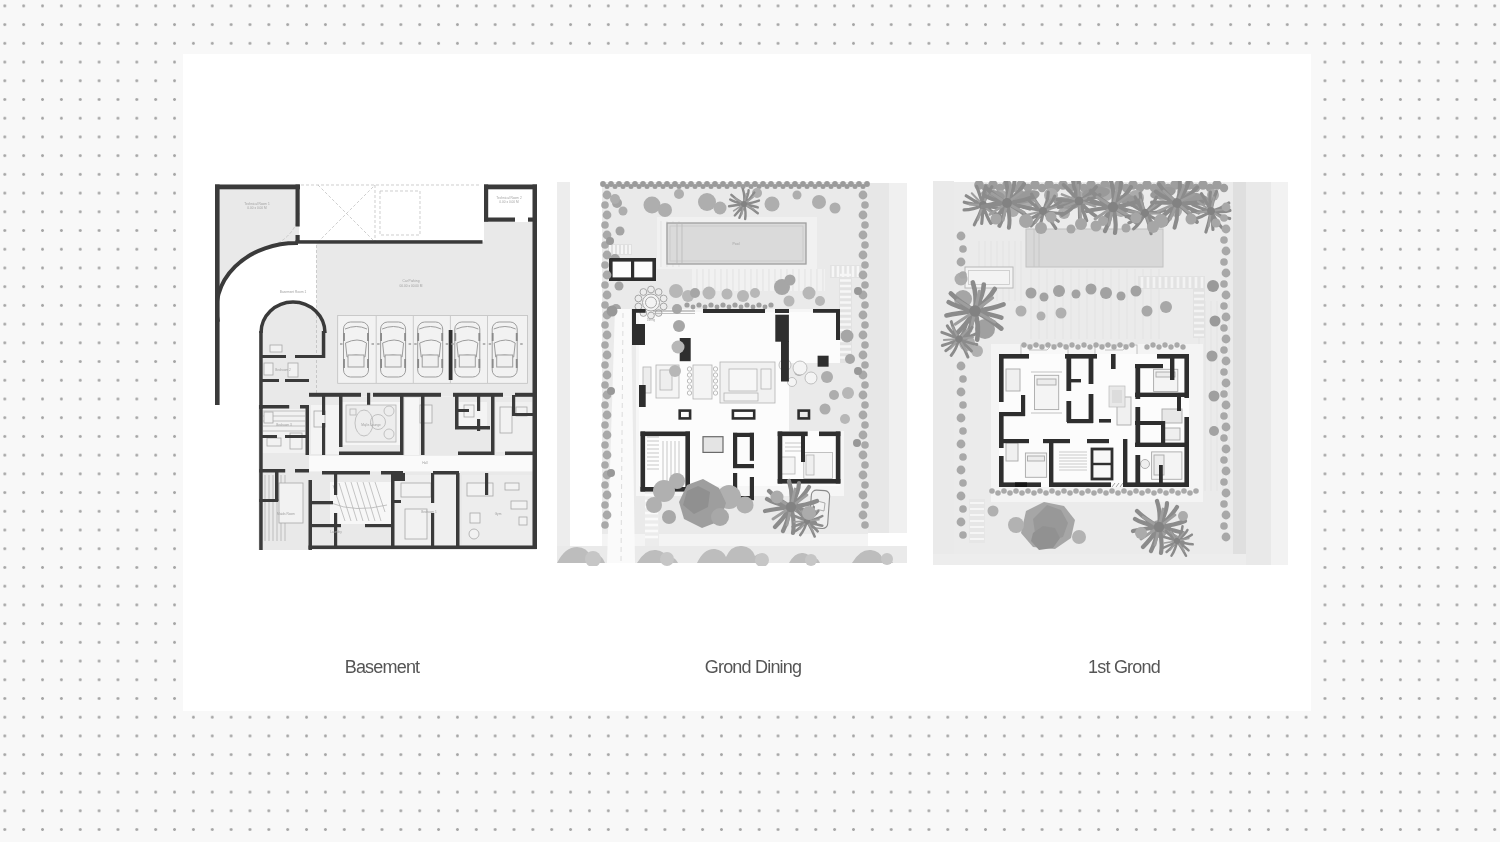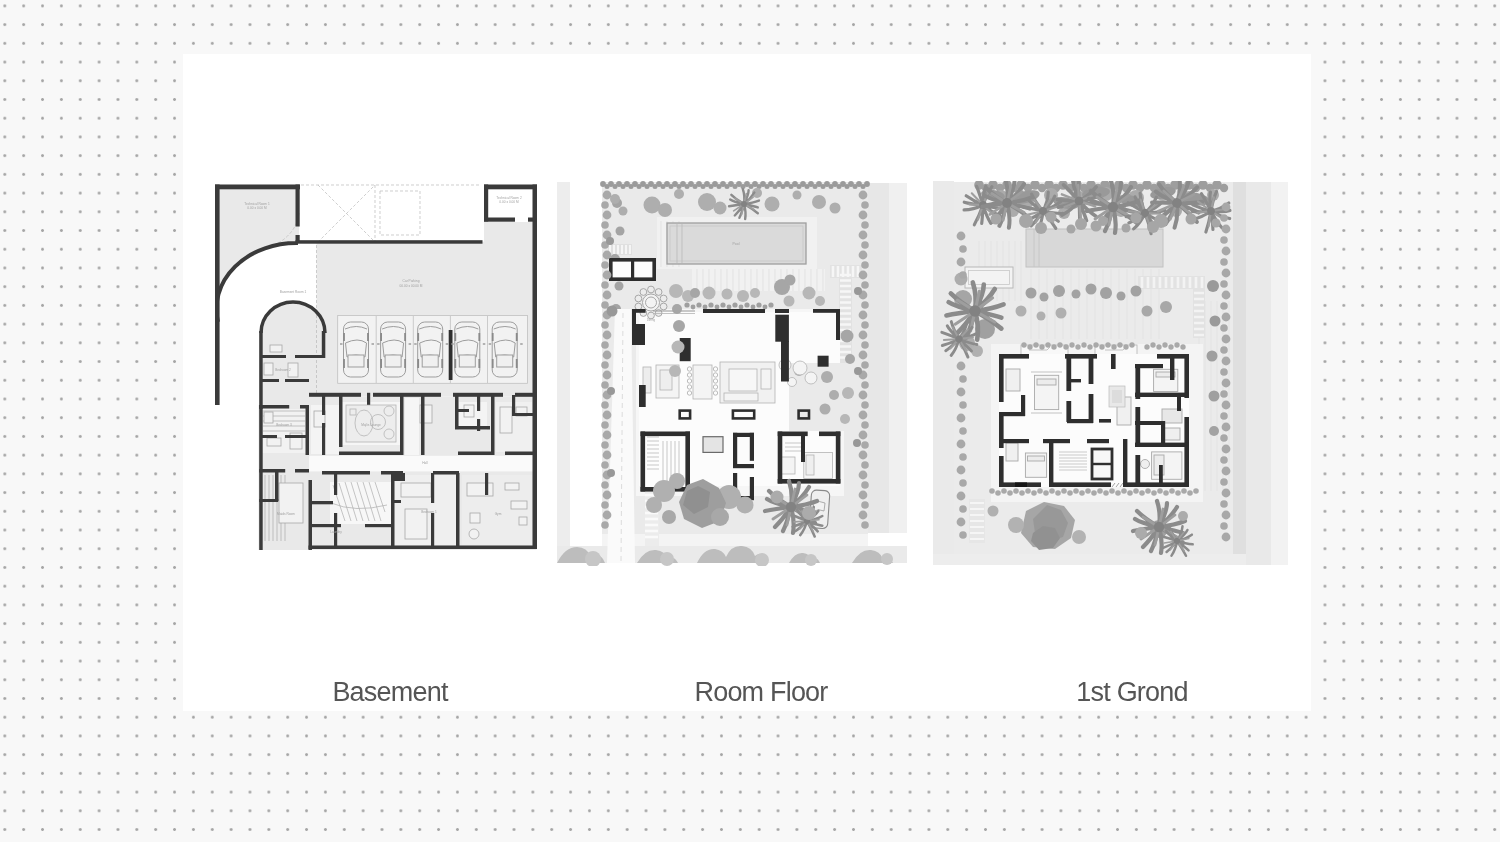--- a/index.html
+++ b/index.html
@@ -3,21 +3,21 @@
 <meta charset="utf-8">
 <style>
 html,body{margin:0;padding:0;}
 body{width:1500px;height:842px;position:relative;overflow:hidden;
   font-family:"Liberation Sans",sans-serif;
   background-color:#f8f8f8;
   background-image:radial-gradient(circle, #a6a6a6 1.0px, rgba(166,166,166,0) 1.8px);
   background-size:18.86px 18.73px;
   background-position:-4.63px -3.47px;}
 #panel{position:absolute;left:183px;top:54px;width:1128px;height:657px;background:#ffffff;}
-.lbl{position:absolute;top:677px;font-size:27px;color:#555555;letter-spacing:-0.8px;white-space:nowrap;transform:translateX(-50%);margin-left:8px;}
+.lbl{position:absolute;top:657px;font-size:18px;color:#555555;letter-spacing:-0.8px;white-space:nowrap;transform:translateX(-50%);}
 svg{position:absolute;display:block;}
 </style>
 </head>
 <body>
 <div id="panel"></div>
 <svg width="0" height="0" style="position:absolute">
 <defs>
 <g id="palm">
   <g stroke="#8b8b8b" stroke-width="2.1" stroke-linecap="round" fill="none">
     <path d="M0,0 Q1,-7 -1,-13 M0,0 Q6,-5 9,-10 M0,0 Q8,-1 13,-3 M0,0 Q7,4 12,8 M0,0 Q2,7 1,13 M0,0 Q-4,6 -8,10 M0,0 Q-8,1 -13,2 M0,0 Q-7,-4 -11,-8 M0,0 Q4,-8 4,-12 M0,0 Q9,2 12,3 M0,0 Q-2,8 -4,12 M0,0 Q-9,-2 -12,-4"></path>
@@ -942,14 +942,14 @@
       <circle cx="252" cy="335" r="5" fill="#ababab"></circle>
     <circle cx="62" cy="330" r="5.5" fill="#b0b0b0"></circle>
   </g>
   <g id="f-steps" fill="#e6e6e6">
     <rect x="38" y="318" width="16" height="44"></rect>
   </g>
   <path d="M39,322 h14 M39,328 h14 M39,334 h14 M39,340 h14 M39,346 h14 M39,352 h14 M39,358 h14" stroke="#f5f5f5" stroke-width="2.2" fill="none"></path>
 </svg>
 
 <div class="lbl" style="left:382px">Basement</div>
-<div class="lbl" style="left:753px">Room Floor</div>
+<div class="lbl" style="left:753px">Grond Dining</div>
 <div class="lbl" style="left:1124px">1st Grond</div>
 
 </body></html>

